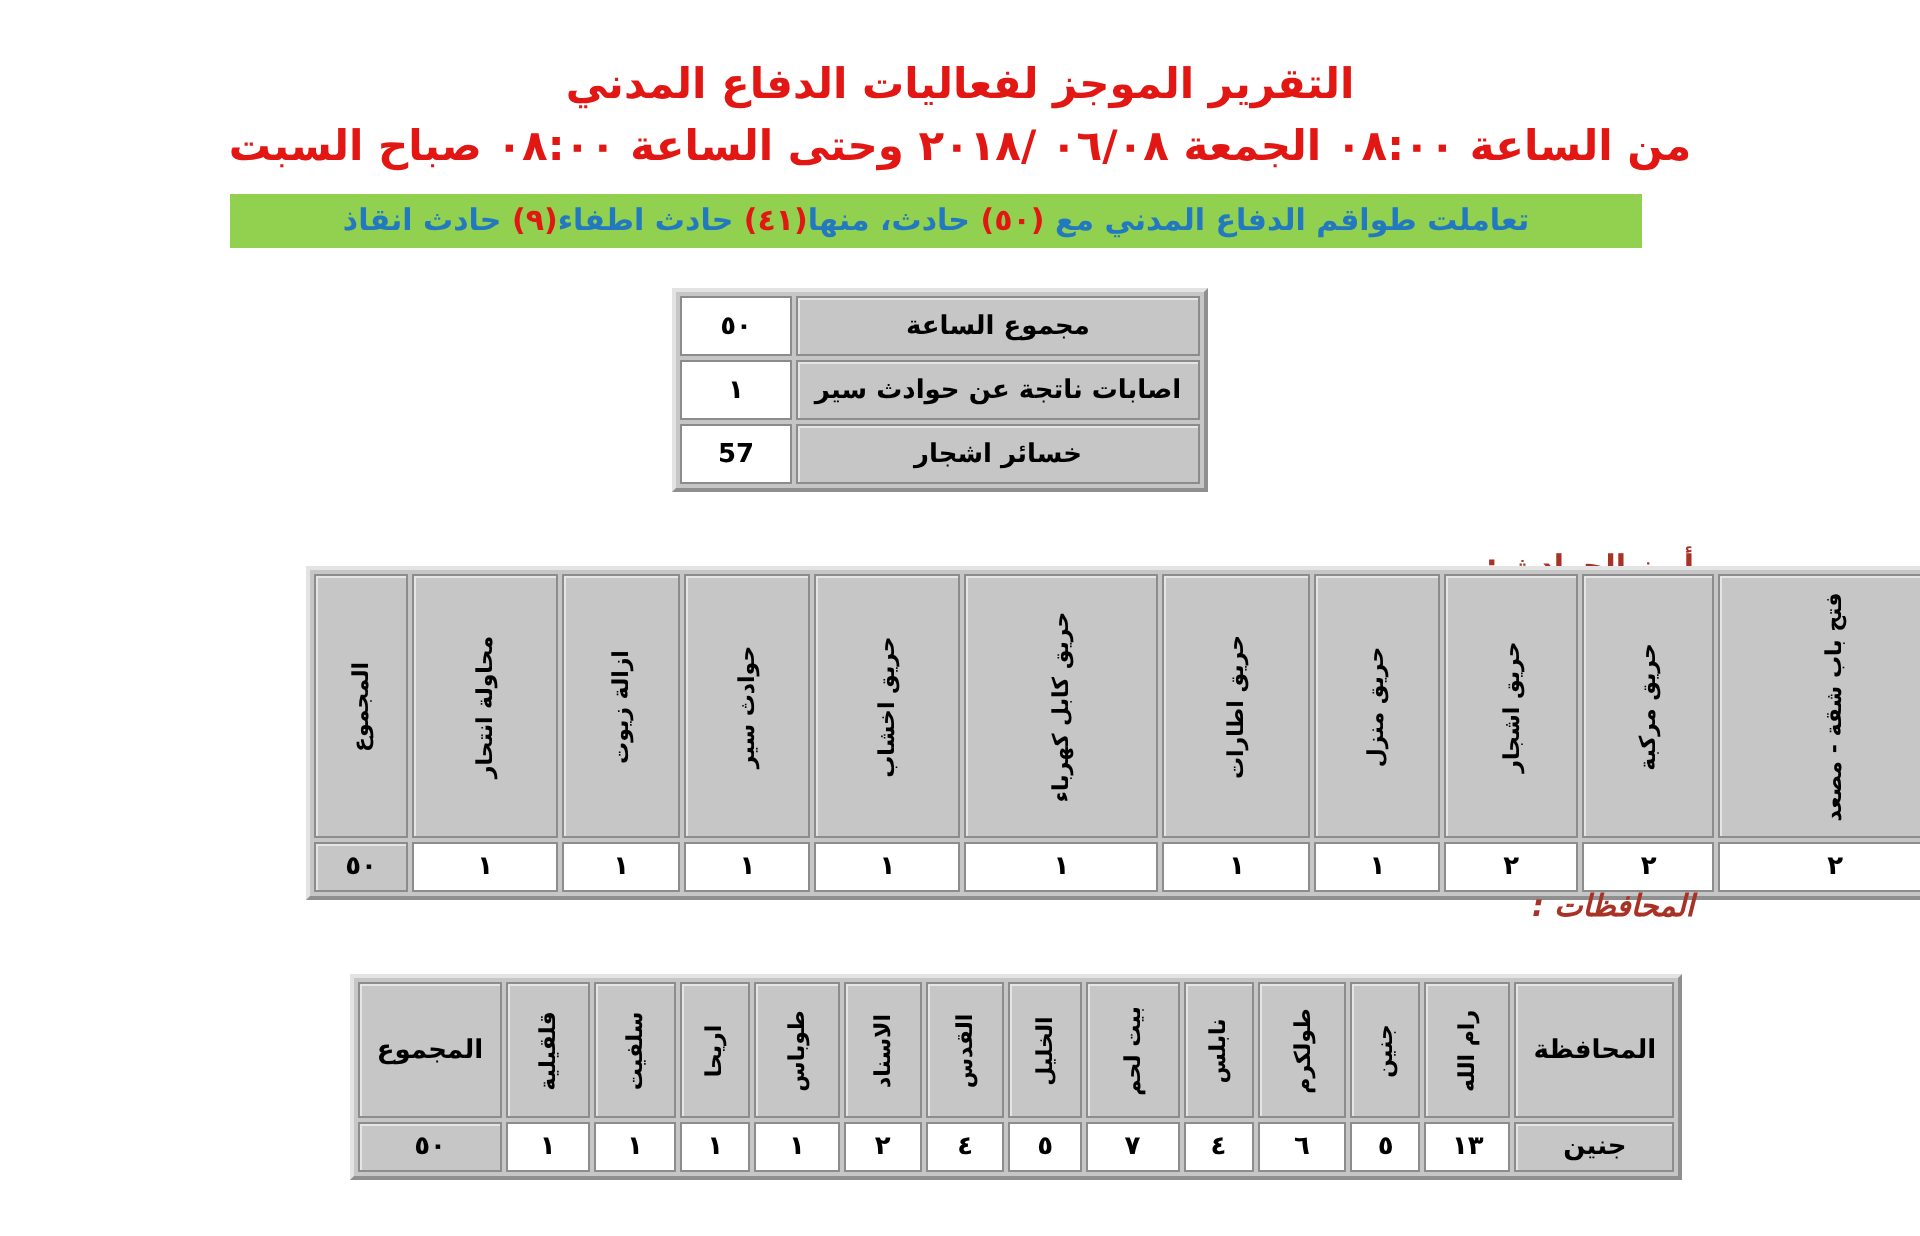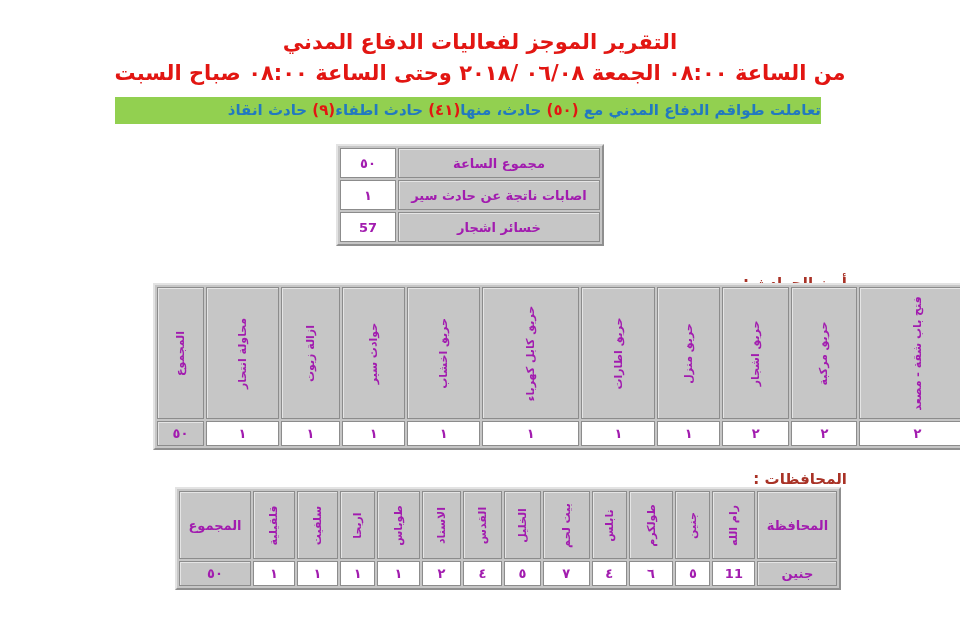--- a/index.html
+++ b/index.html
@@ -10,47 +10,47 @@
   
   .title-line{
     position:absolute;left:0;width:100%;text-align:center;
     font-weight:bold;font-size:21px;color:#e21612;direction:rtl;white-space:nowrap;
   }
   .t1{top:30px;}
   .t2{top:61px;}
   
   .banner{
     position:absolute;left:115px;top:97px;width:706px;height:27px;
-    background:#92d050;line-height:27px;
+    background:#92d050;text-align:center;line-height:27px;
     font-size:15px;font-weight:bold;color:#2279c0;direction:rtl;white-space:nowrap;
   }
   .banner .num{color:#e21612;}
   
   table.grid{
     border-collapse:separate;border-spacing:2px;background:#c6c6c6;
     border:2px outset #e3e3e3;table-layout:fixed;direction:rtl;
   }
   table.grid td{
     border:1px solid #8c8c8c;background:#c6c6c6;font-weight:bold;
-    text-align:center;vertical-align:middle;padding:0;color:#a21caf;
+    text-align:center;vertical-align:middle;padding:0;color:#000000;
     box-shadow:inset 1px 1px 0 rgba(255,255,255,.55);
   }
   table.grid td.white{background:#ffffff;}
   
   .sum{position:absolute;left:336px;top:144px;border-spacing:3px;}
   .sum td{height:28px;font-size:13px;}
   .sum td.lbl{width:200px;}
   .sum td.val{width:54px;background:#ffffff;}
   
   .sec-heading{
     position:absolute;right:113px;font-size:15px;font-weight:bold;
     color:#a93226;direction:rtl;white-space:nowrap;
   }
   .h-incidents{top:247px;margin-top:27px;}
-  .h-governorates{top:470px;}
+  .h-governorates{top:444px;font-style:italic;}
   
   .tbl1{position:absolute;left:153px;top:283px;}
   .tbl2{position:absolute;left:175px;top:487px;}
   tr.hdr td{height:130px;font-size:13px;}
   .tbl2 tr.hdr td{height:66px;}
   tr.dat td{height:23px;font-size:13px;}
   .vwrap{width:100%;height:100%;display:flex;align-items:center;justify-content:center;overflow:visible;}
   .v{display:block;transform:rotate(-90deg);white-space:nowrap;font-size:11px;font-weight:bold;direction:rtl;}
   .hlab{font-size:13px;font-weight:bold;}
 </style>
@@ -64,21 +64,21 @@
 
   <div class="banner" id="banner"><span>تعاملت طواقم الدفاع المدني مع </span><span class="num">(٥٠)</span><span> حادث، منها</span><span class="num">(٤١)</span><span> حادث اطفاء</span><span class="num">(٩)</span><span> حادث انقاذ</span></div>
 
   <table class="grid sum">
     <tbody id="sum-body">
         <tr>
           <td class="lbl">مجموع الساعة</td>
           <td class="val white">٥٠</td>
         </tr>
         <tr>
-          <td class="lbl">اصابات ناتجة عن حادث سير</td>
+          <td class="lbl">اصابات ناتجة عن حوادث سير</td>
           <td class="val white">١</td>
         </tr>
         <tr>
           <td class="lbl">خسائر اشجار</td>
           <td class="val white">57</td>
         </tr>
       </tbody>
   </table>
 
   <div class="sec-heading h-incidents">أبرز الحوادث :</div>
@@ -221,21 +221,21 @@
           </td>
           <td style="width: 33px;">
             <div class="vwrap">
               <span class="v">قلقيلية</span>
             </div>
           </td>
           <td style="width: 70px;"><span class="hlab">المجموع</span></td>
         </tr>
         <tr class="dat">
           <td>جنين</td>
-          <td class="white">11</td>
+          <td class="white">١٣</td>
           <td class="white">٥</td>
           <td class="white">٦</td>
           <td class="white">٤</td>
           <td class="white">٧</td>
           <td class="white">٥</td>
           <td class="white">٤</td>
           <td class="white">٢</td>
           <td class="white">١</td>
           <td class="white">١</td>
           <td class="white">١</td>

